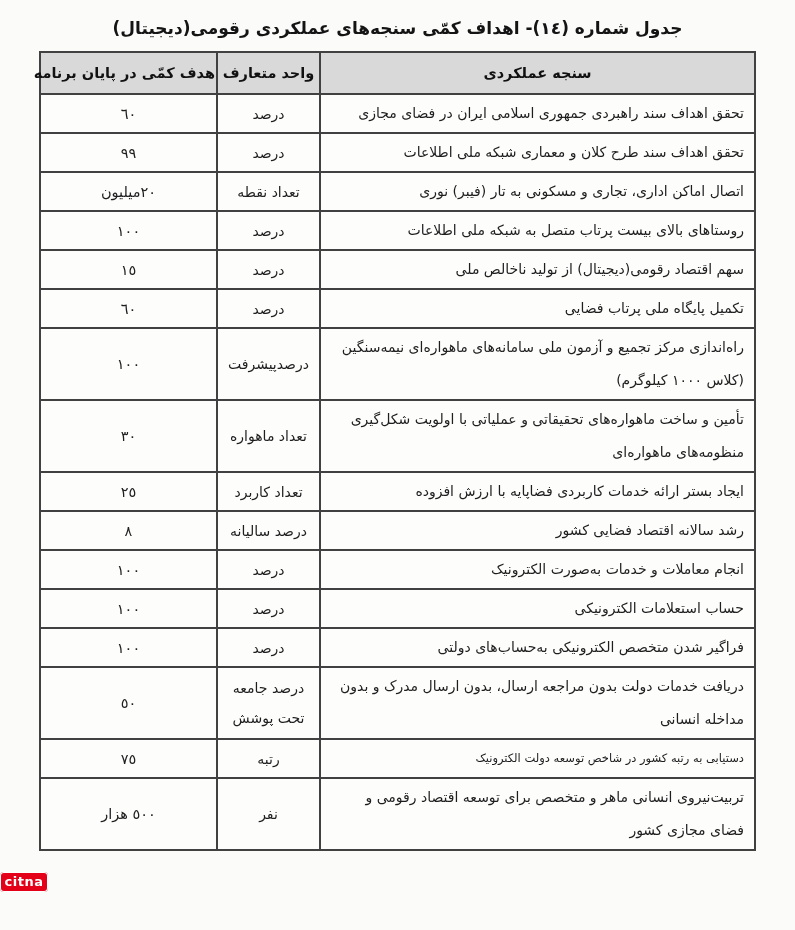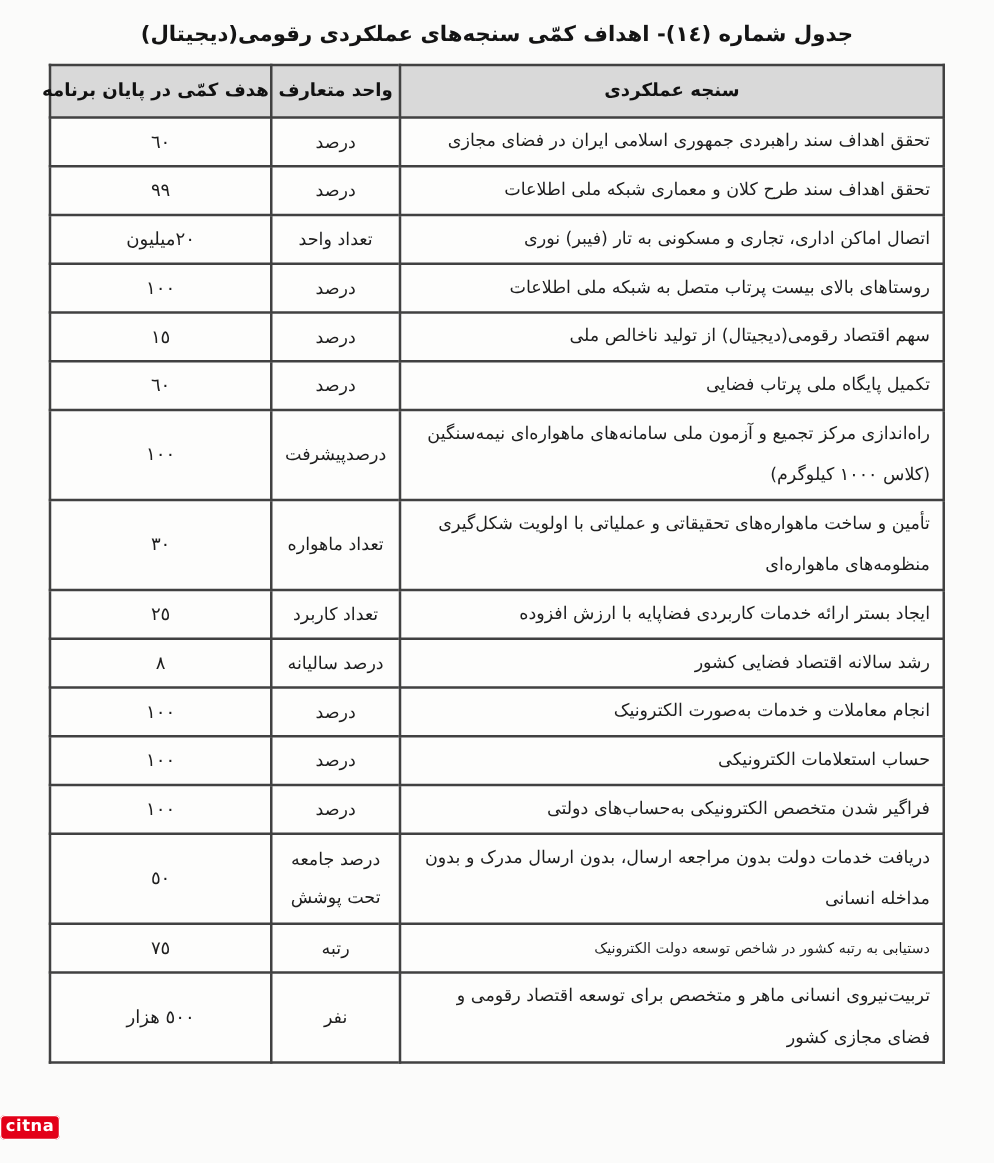--- a/index.html
+++ b/index.html
@@ -68,21 +68,21 @@
   td.cell-target { font-size: 14.5px; }
   tbody tr { height: 37px; }
   
   tbody tr:nth-child(15) td.cell-metric { font-size: 11.5px; }
   
   td.cell-unit { padding: 2px 4px; }
 
   .watermark {
     position: absolute;
     left: 0;
-    top: 892px;
+    top: 872px;
     width: 48px;
     height: 20px;
     background: #e30018;
     border-radius: 4px;
     color: #ffffff;
     font-weight: bold;
     font-size: 13px;
     line-height: 20px;
     text-align: center;
     letter-spacing: 0.5px;
@@ -116,21 +116,21 @@
           <td class="cell-unit">درصد</td>
           <td class="cell-target">٦٠</td>
         </tr>
         <tr>
           <td class="cell-metric">تحقق اهداف سند طرح کلان و معماری شبکه ملی اطلاعات</td>
           <td class="cell-unit">درصد</td>
           <td class="cell-target">٩٩</td>
         </tr>
         <tr>
           <td class="cell-metric">اتصال اماکن اداری، تجاری و مسکونی به تار (فیبر) نوری</td>
-          <td class="cell-unit">تعداد واحد</td>
+          <td class="cell-unit">تعداد نقطه</td>
           <td class="cell-target">٢٠میلیون</td>
         </tr>
         <tr>
           <td class="cell-metric">روستاهای بالای بیست پرتاب متصل به شبکه ملی اطلاعات</td>
           <td class="cell-unit">درصد</td>
           <td class="cell-target">١٠٠</td>
         </tr>
         <tr>
           <td class="cell-metric">سهم اقتصاد رقومی(دیجیتال) از تولید ناخالص ملی</td>
           <td class="cell-unit">درصد</td>

